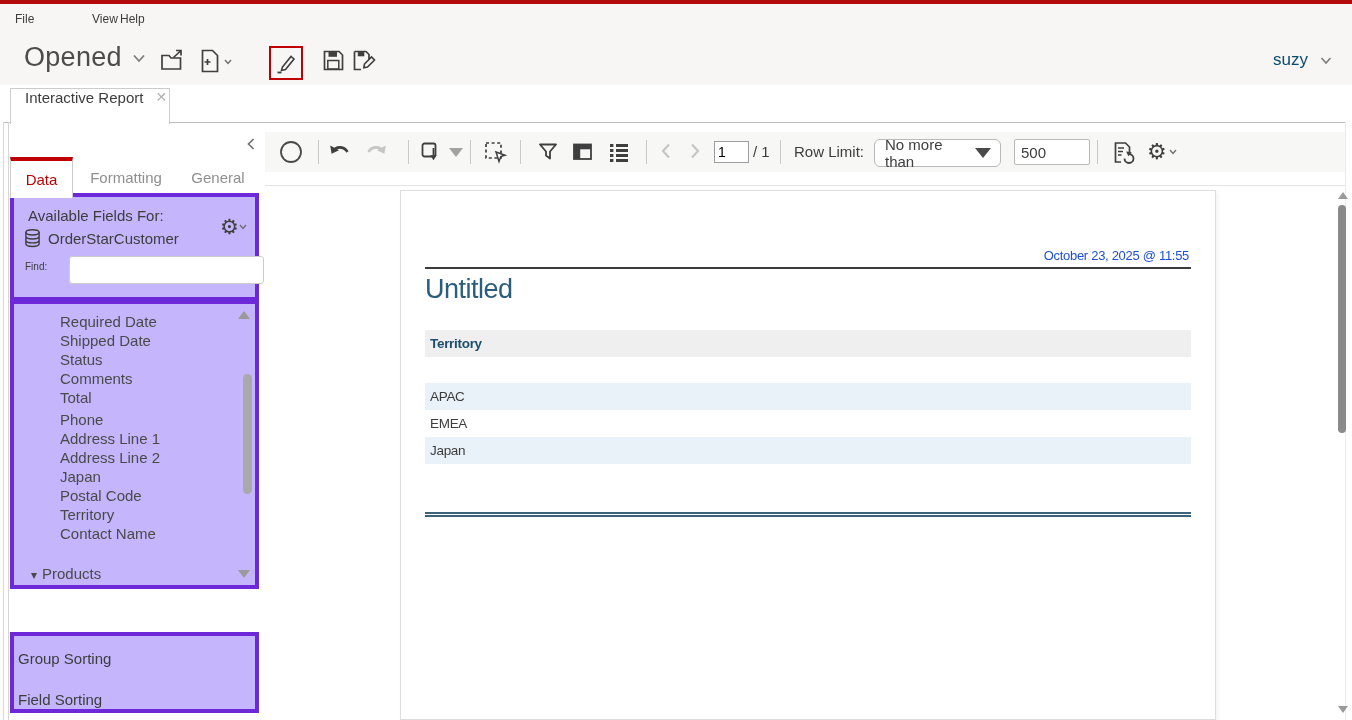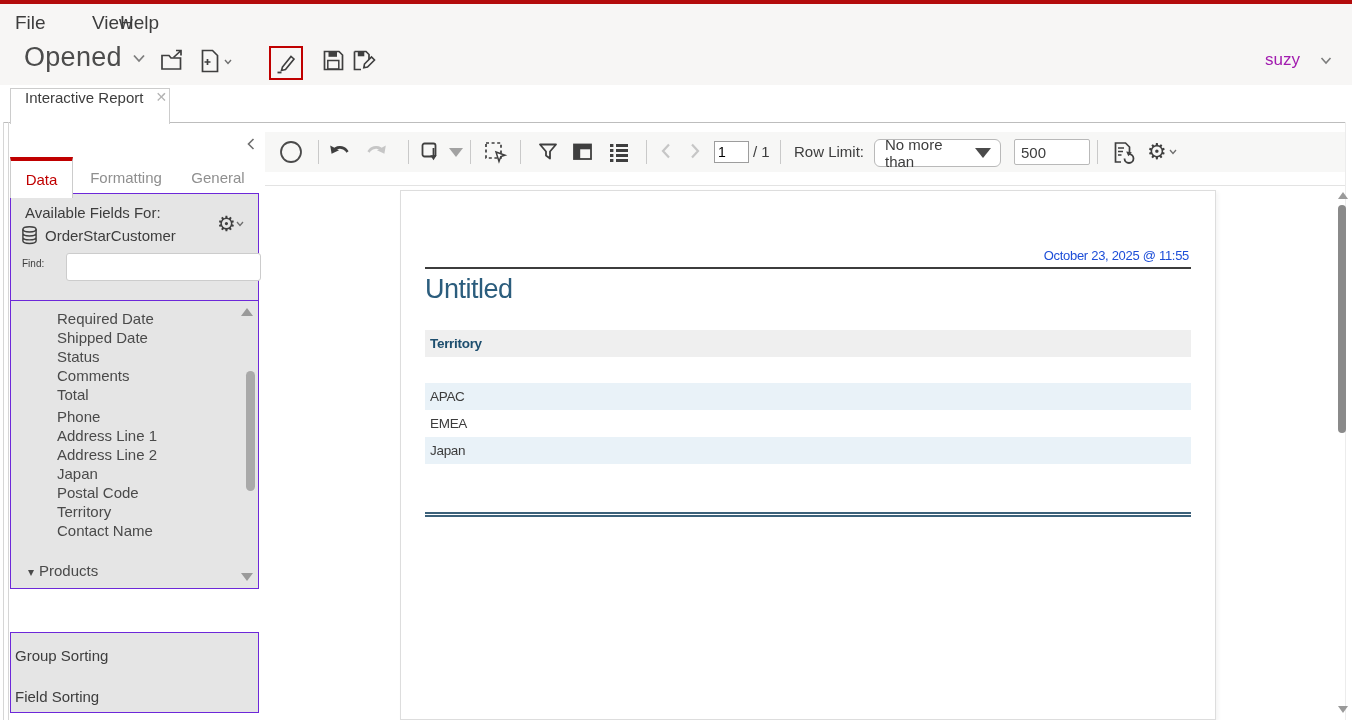--- a/index.html
+++ b/index.html
@@ -9,47 +9,47 @@
     -webkit-font-smoothing:antialiased;
   }
   .abs{position:absolute;}
   svg{display:block;}
   .icon{color:#3f3f3f;}
   .icon.disabled{color:#c6c6c6;}
 
   
   #top-strip{left:0;top:0;width:1352px;height:4px;background:#b30b0b;}
   #header{left:0;top:4px;width:1352px;height:81px;background:#f7f6f5;border-bottom:1px solid #e4e2e0;}
-  .menu-item{position:absolute;top:8px;font-size:19px;color:#3d3d3d;cursor:default;}
+  .menu-item{position:absolute;top:8px;font-size:12px;color:#3d3d3d;cursor:default;}
   #menu-file{left:15px;} #menu-view{left:63px;margin-left:29px;} #menu-help{left:120px;}
   #opened-btn{left:24px;top:38px;display:flex;align-items:center;gap:10px;color:#4c4c4c;}
   #opened-label{font-size:27px;letter-spacing:.3px;}
   .hdr-icon{position:absolute;top:44px;}
   #edit-btn-box{left:269px;top:42px;width:30px;height:30px;border:2px solid #c00000;display:flex;align-items:center;justify-content:center;background:#f7f6f5;}
-  #user-btn{right:20px;top:46px;display:flex;align-items:center;gap:20px;color:#a21caf;}
+  #user-btn{right:20px;top:46px;display:flex;align-items:center;gap:12px;color:#0c4a6e;}
   #user-name{font-size:17px;}
 
   
   #tabbar{left:0;top:85px;width:1352px;height:37px;background:#fff;}
   #content-topline{left:3px;top:122px;width:1342px;height:1px;background:#bdbdbd;}
   #doc-tab{left:10px;top:88px;width:158px;height:35px;background:#fff;border:1px solid #ccc;border-bottom:none;z-index:3;display:flex;align-items:flex-start;}
   #doc-tab .tab-label{margin-left:14px;font-size:15px;color:#3d3d3d;}
   #doc-tab .tab-close{margin-left:12px;color:#b3b3b3;font-size:14px;}
 
   
   .vline{width:1px;background:#d6d6d6;top:122px;height:598px;}
   #frame-l1{left:3px;} #frame-l2{left:8px;} #frame-r{left:1345px;background:#ececec;}
 
   
   #panel-collapse{left:245px;top:137px;}
   .ptab{position:absolute;top:161px;height:32px;font-size:15px;display:flex;align-items:center;justify-content:center;}
   #ptab-data{left:10px;top:157px;width:61px;height:37px;background:#fff;border:1px solid #ccc;border-bottom:none;border-top:4px solid #c00000;color:#c00000;z-index:2;}
   #ptab-formatting{left:76px;width:100px;color:#8f8f8f;}
   #ptab-general{left:182px;width:72px;color:#8f8f8f;}
-  .pbox{position:absolute;left:10px;width:249px;background:#e5e5e5;border:1px solid #6d28d9;box-sizing:border-box;}
+  .pbox{position:absolute;left:10px;width:249px;background:#c4b5fd;border:4px solid #6d28d9;box-sizing:border-box;}
   #pbox-info{top:193px;height:108px;}
   #pbox-fields{top:300px;height:289px;overflow:hidden;}
   #pbox-sort{top:632px;height:81px;}
   #aff-label{left:14px;top:10px;font-size:15px;color:#3d3d3d;}
   #ds-row{left:10px;top:31px;display:flex;align-items:center;gap:7px;color:#3d3d3d;}
   #ds-name{font-size:15px;}
   #panel-gear{left:206px;top:18px;display:flex;align-items:center;}
   #find-label{left:11px;top:64px;font-size:10px;color:#3d3d3d;}
   #find-input{left:55px;top:59px;width:181px;height:26px;border:1px solid #ccc;border-radius:3px;font-size:14px;padding:0 6px;outline:none;font-family:"Liberation Sans",sans-serif;}
   #field-list{padding-top:8px;}

